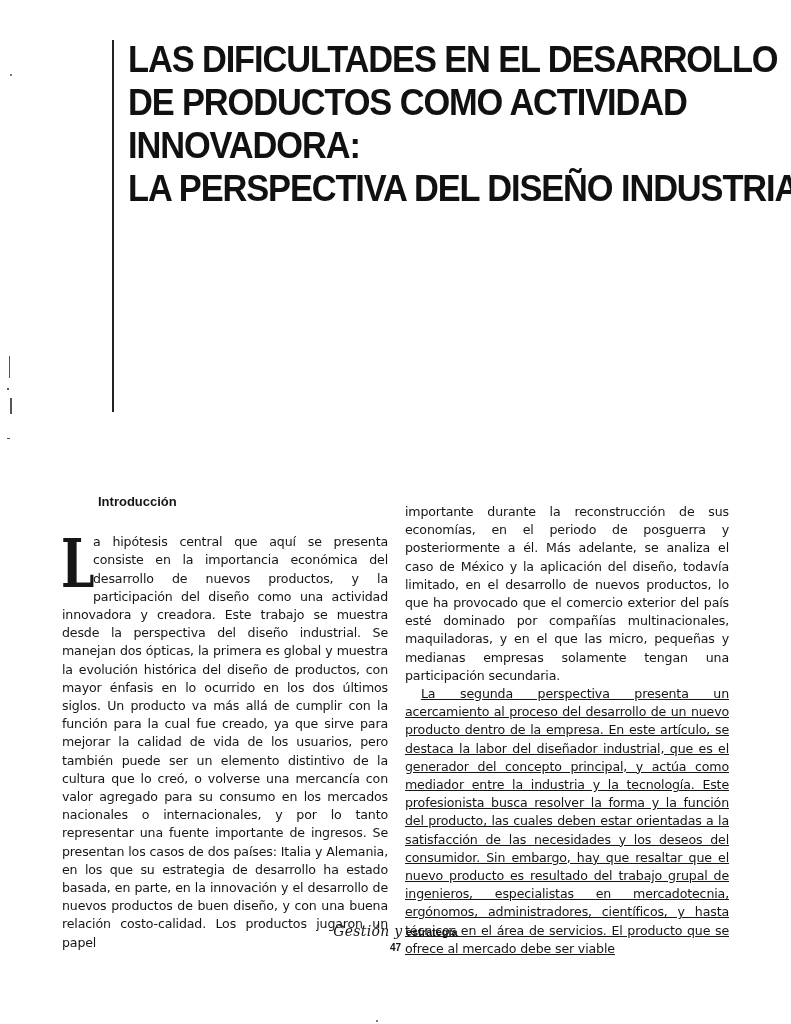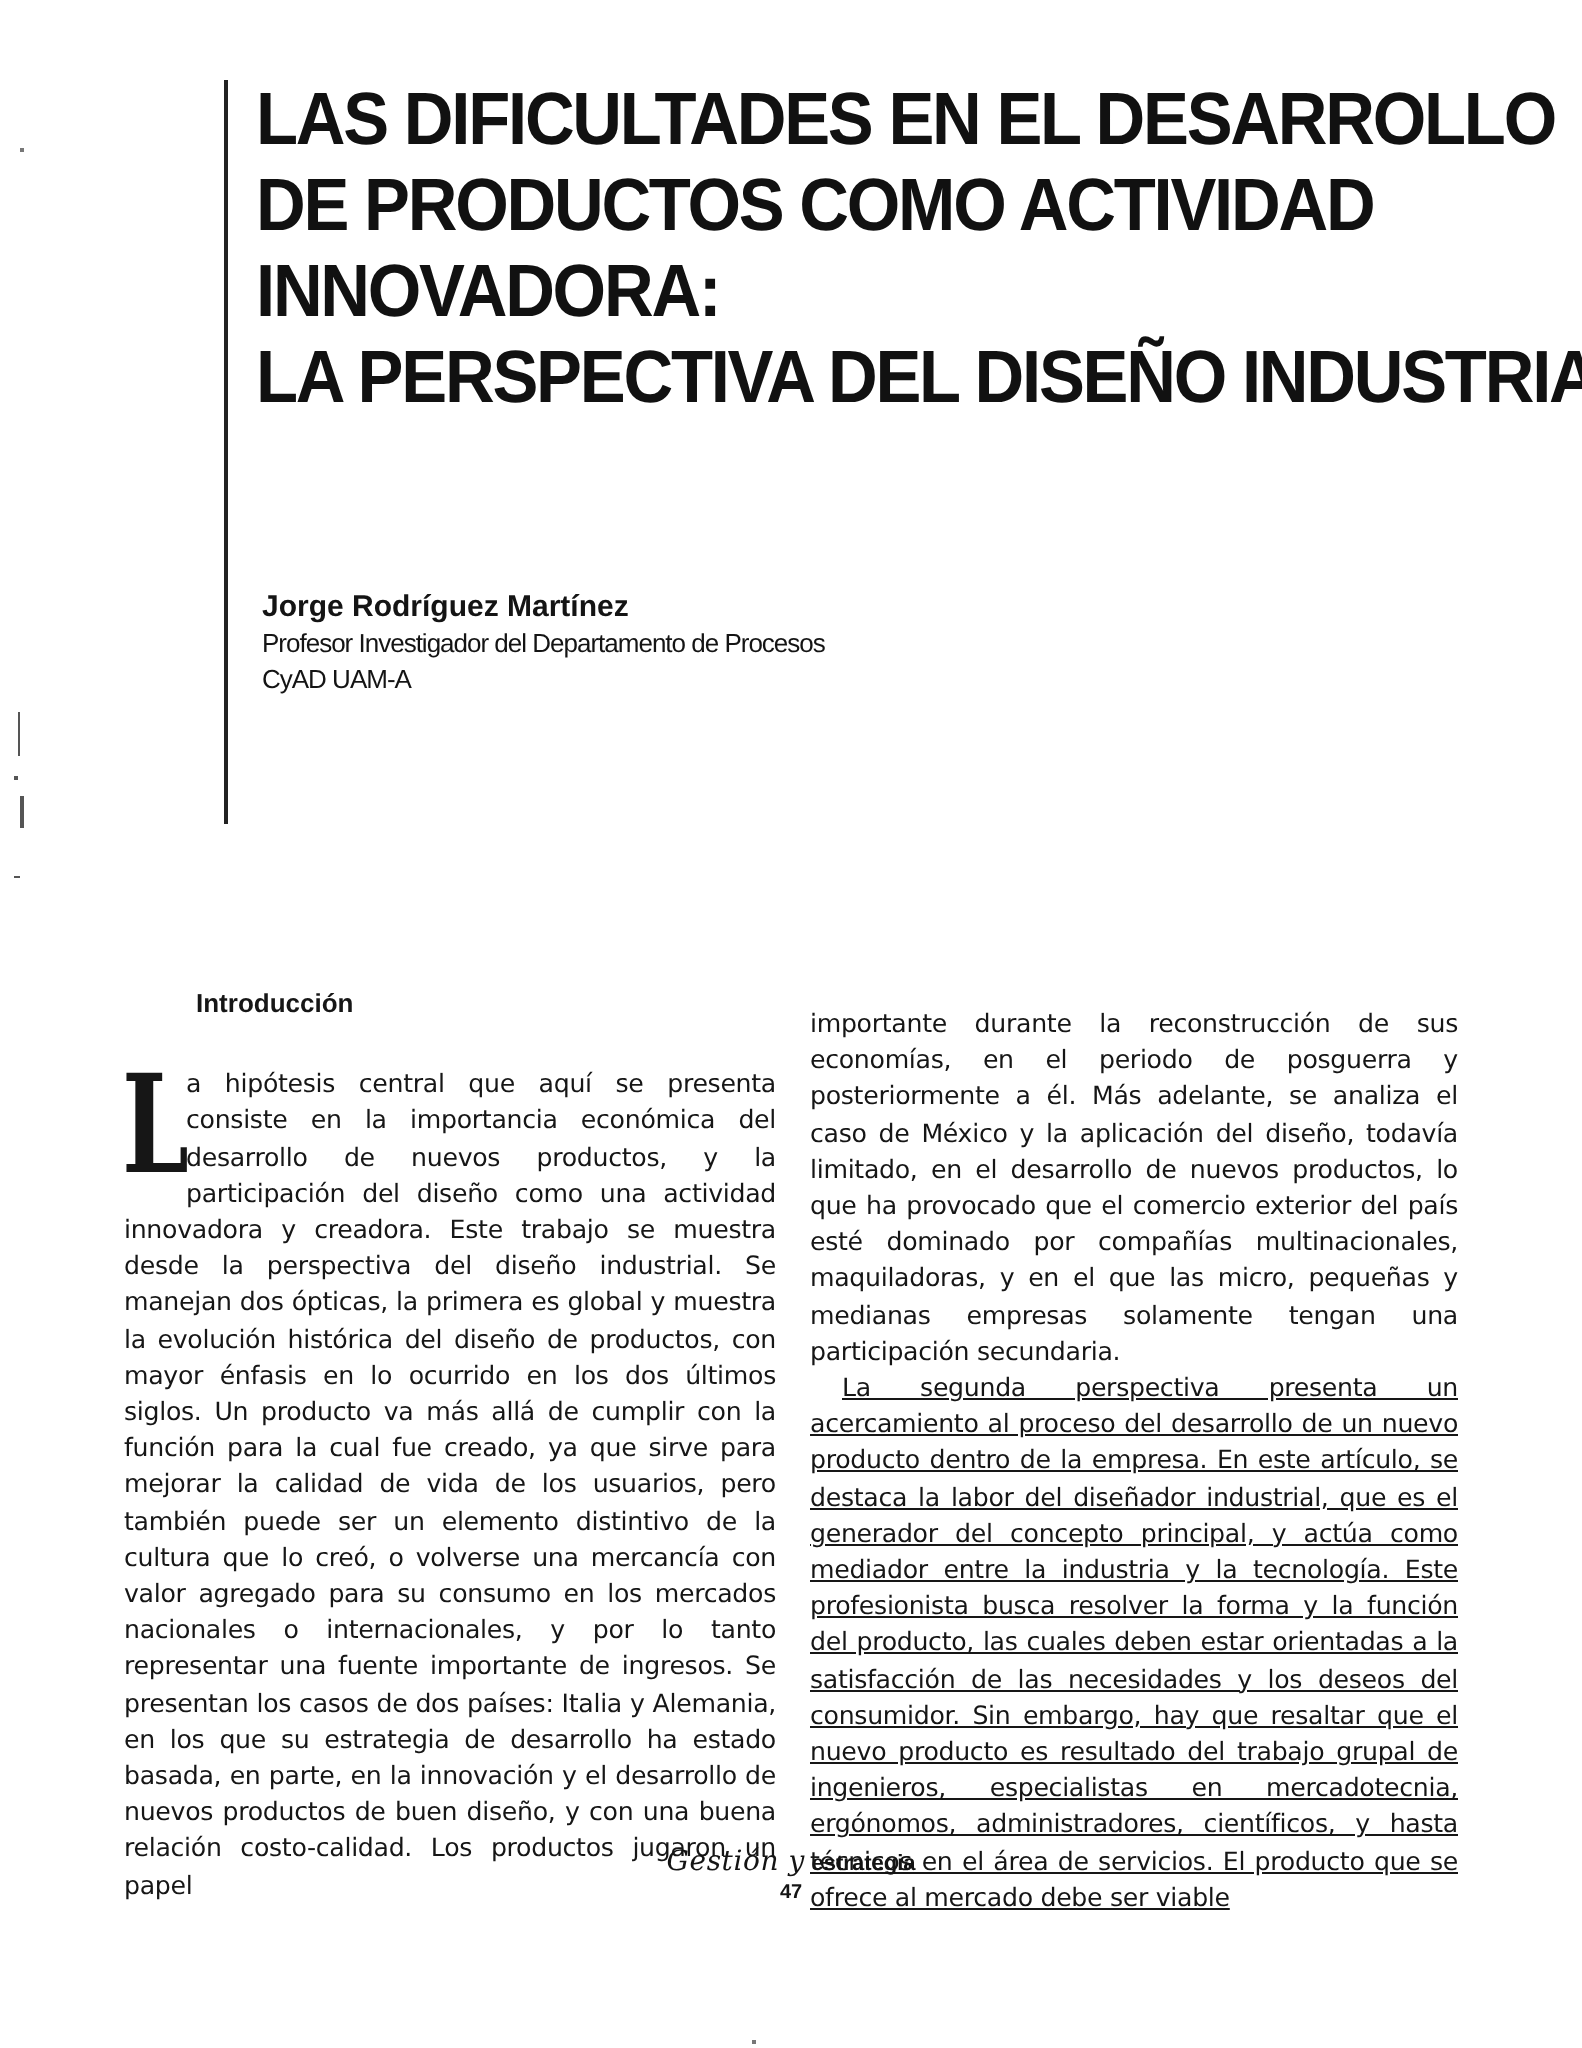--- a/index.html
+++ b/index.html
@@ -47,25 +47,20 @@
 
   <div class="vrule"></div>
 
   <h1 class="title">
     <span class="line">LAS DIFICULTADES EN EL DESARROLLO</span>
     <span class="line">DE PRODUCTOS COMO ACTIVIDAD</span>
     <span class="line">INNOVADORA:</span>
     <span class="line">LA PERSPECTIVA DEL DISEÑO INDUSTRIAL</span>
   </h1>
 
-  <div class="author">
-    <div class="name">Jorge Rodríguez Martínez</div>
-    <div class="aff">Profesor Investigador del  Departamento de Procesos</div>
-    <div class="aff">CyAD UAM-A</div>
-  </div>
 
   <div class="scan-marks">
     <span style="left:5px; top:6px; width:1px; height:22px;"></span>
     <span style="left:3px; top:38px; width:2px; height:2px;"></span>
     <span style="left:6px; top:48px; width:2px; height:16px;"></span>
     <span style="left:3px; top:88px; width:3px; height:1px;"></span>
   </div>
   <div class="dot" style="left:10px; top:74px;"></div>
   <div class="dot" style="left:376px; top:1020px;"></div>
 

